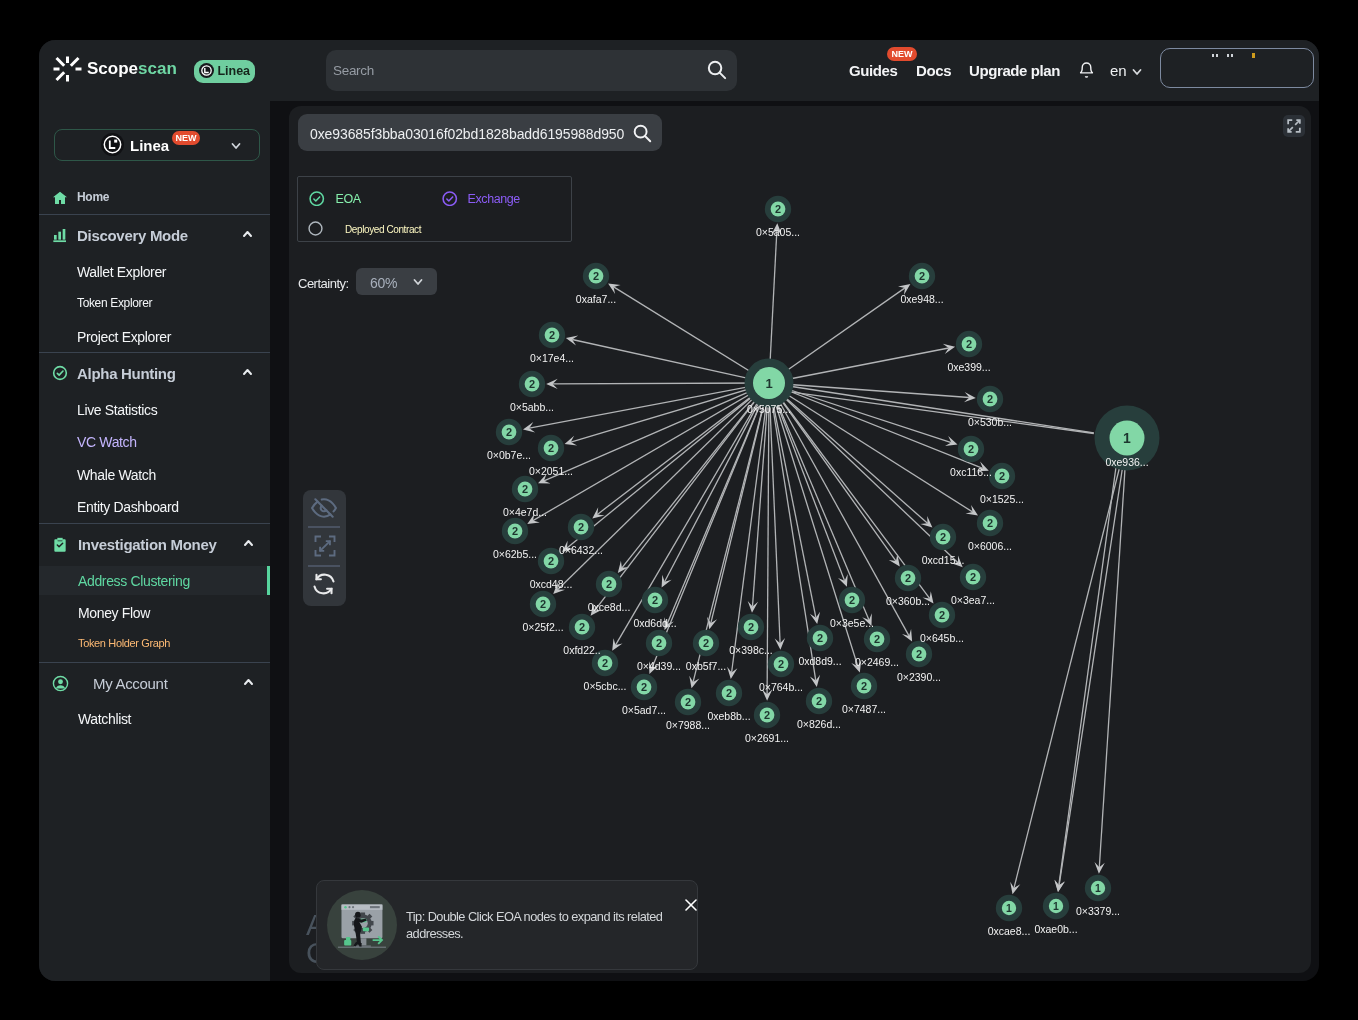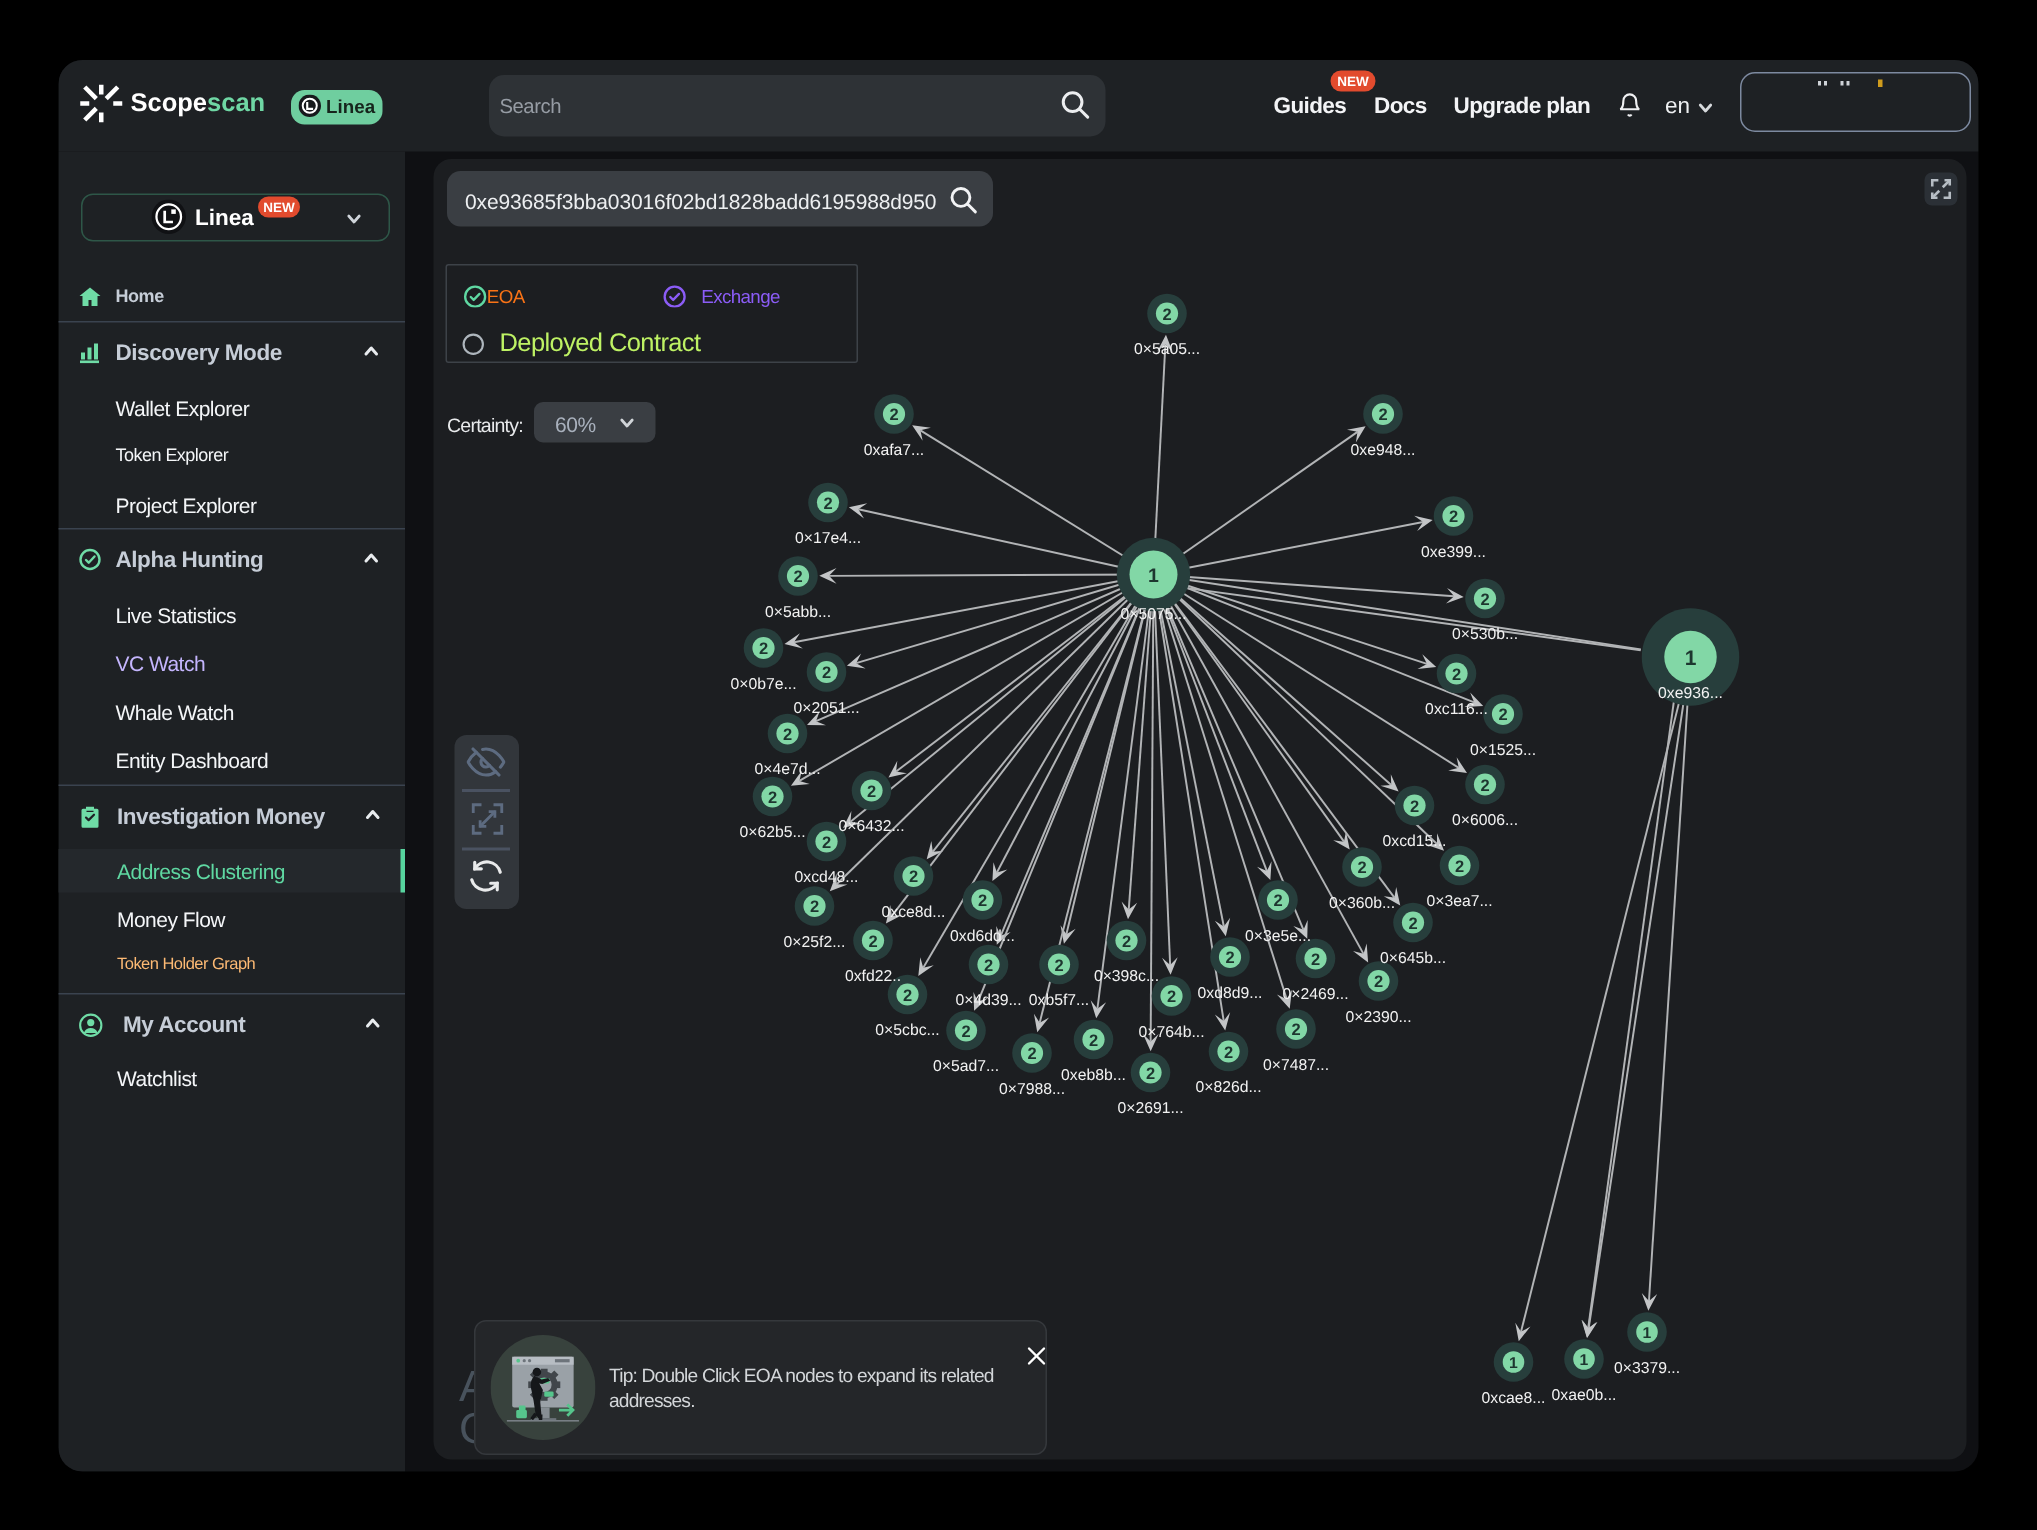--- a/index.html
+++ b/index.html
@@ -120,46 +120,46 @@
 <div class="a" style="left:78px;top:573px;font-size:14px;color:#5fd8a2;letter-spacing:-0.35px">Address Clustering</div>
 <div class="a" style="left:78px;top:605px;font-size:14px;color:#f4f6f8;letter-spacing:-0.35px">Money Flow</div>
 <div class="a" style="left:78px;top:637px;font-size:11px;color:#fdba74;letter-spacing:-0.35px">Token Holder Graph</div>
 <div class="a" style="left:39px;top:662px;width:231px;height:1px;background:#3a434f"></div>
 
 <div class="a" style="left:52px;top:675px"><svg width="17" height="17" viewBox="0 0 24 24" fill="none" stroke="#6fdca6" stroke-width="2">
 <circle cx="12" cy="12" r="10"></circle>
       <circle cx="12" cy="9.5" r="3.4" fill="#6fdca6" stroke="none"></circle>
 <path d="M5.5 19.2c1-3 3.5-4.6 6.5-4.6s5.5 1.6 6.5 4.6" fill="#6fdca6" stroke="none"></path>
     </svg></div>
-<div class="a" style="left:82px;top:675px;font-size:15px;font-weight:bold;color:#c6cdd7;letter-spacing:-0.3px">My Account</div>
+<div class="a" style="left:93px;top:675px;font-size:15px;font-weight:normal;color:#c6cdd7;letter-spacing:-0.3px">My Account</div>
 <svg style="position:absolute;left:243px;top:677px" width="11" height="11" viewBox="0 0 11 11" fill="none" stroke="#e8ebee" stroke-width="2" stroke-linecap="round" stroke-linejoin="round">
     <polyline points="2,7 5.5,3 9,7"></polyline>
   </svg>
 <div class="a" style="left:78px;top:711px;font-size:14px;color:#f4f6f8;letter-spacing:-0.35px">Watchlist</div>
 
 <div class="a" style="left:298px;top:114px;width:364px;height:37px;background:#3a3e43;border-radius:9px;overflow:hidden">
   <div class="a" style="left:12px;top:11.5px;font-size:14px;letter-spacing:-0.1px;color:#edeff1;white-space:nowrap">0xe93685f3bba03016f02bd1828badd6195988d950</div>
 </div>
 <div class="a" style="left:631px;top:122px"><svg width="22" height="22" viewBox="0 0 24 24" fill="none" stroke="#f2f3f5" stroke-width="2.1" stroke-linecap="round">
 <circle cx="10.5" cy="10.5" r="6.5"></circle>
       <line x1="15.5" y1="15.5" x2="21" y2="21"></line>
     </svg></div>
 
 <div class="a" style="left:297px;top:176px;width:275px;height:66px;border:1px solid #3d4248;border-radius:2px"></div>
 <div class="a" style="left:309px;top:189px"><svg width="15.5" height="15.5" viewBox="0 0 24 24" fill="none" stroke="#5fd8a2" stroke-width="2.4" style="vertical-align:-3px">
 <circle cx="12" cy="12" r="10.3"></circle>
       <path d="M7.5 12.4l3 3 6-6.2" stroke-linecap="round" stroke-linejoin="round"></path>
-    </svg><span style="font-size:12.5px;color:#f97316;letter-spacing:-0.4px;">EOA</span></div>
+    </svg><span style="font-size:12.5px;color:#86efac;letter-spacing:-0.4px;margin-left:11px">EOA</span></div>
 <div class="a" style="left:442px;top:189px"><svg width="15.5" height="15.5" viewBox="0 0 24 24" fill="none" stroke="#8b5cf6" stroke-width="2.4" style="vertical-align:-3px">
 <circle cx="12" cy="12" r="10.3"></circle>
       <path d="M7.5 12.4l3 3 6-6.2" stroke-linecap="round" stroke-linejoin="round"></path>
     </svg><span style="font-size:12.5px;color:#8b5cf6;letter-spacing:-0.4px;margin-left:10px">Exchange</span></div>
 <div class="a" style="left:308px;top:219px"><svg width="15" height="15" viewBox="0 0 24 24" fill="none" stroke="#aeb6bd" stroke-width="2.3" style="vertical-align:-2.5px">
 <circle cx="12" cy="12" r="10.3"></circle>
-    </svg><span style="font-size:17px;color:#bef264;letter-spacing:-0.4px;margin-left:10px">Deployed Contract</span></div>
+    </svg><span style="font-size:10px;color:#fef9c3;letter-spacing:-0.4px;margin-left:22px">Deployed Contract</span></div>
 
 <div class="a" style="left:298px;top:276px;font-size:13px;color:#e8eaec;letter-spacing:-0.5px">Certainty:</div>
 <div class="a" style="left:356px;top:268px;width:81px;height:27px;background:#3a3e43;border-radius:6px"></div>
 <div class="a" style="left:370px;top:275px;font-size:14px;color:#a8b0bc;letter-spacing:-0.3px">60%</div>
 <svg style="position:absolute;left:412px;top:276px" width="12" height="11" viewBox="0 0 11 11" fill="none" stroke="#d0d4d8" stroke-width="1.8" stroke-linecap="round" stroke-linejoin="round">
     <polyline points="2,4 5.5,8 9,4"></polyline>
   </svg>
 
 <div class="a" style="left:1283px;top:115px;width:22px;height:22px;background:#2b3036;border-radius:5px"></div>
 <div class="a" style="left:1287px;top:119px"><svg width="14" height="14" viewBox="0 0 24 24" fill="none" stroke="#b6bdc4" stroke-width="3" stroke-linecap="butt" stroke-linejoin="miter">

